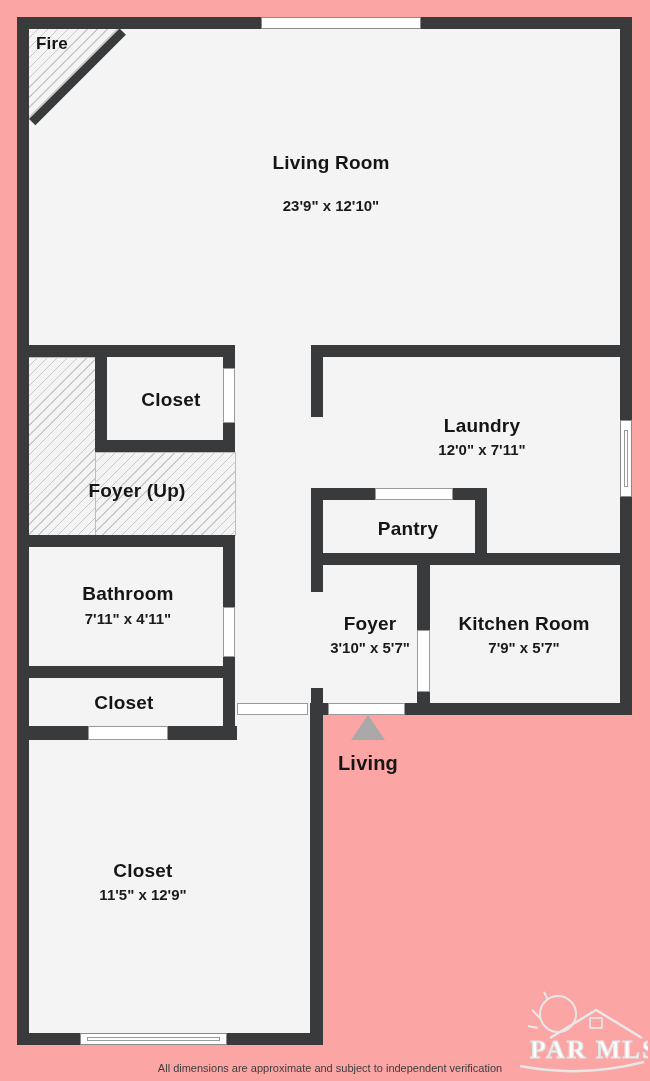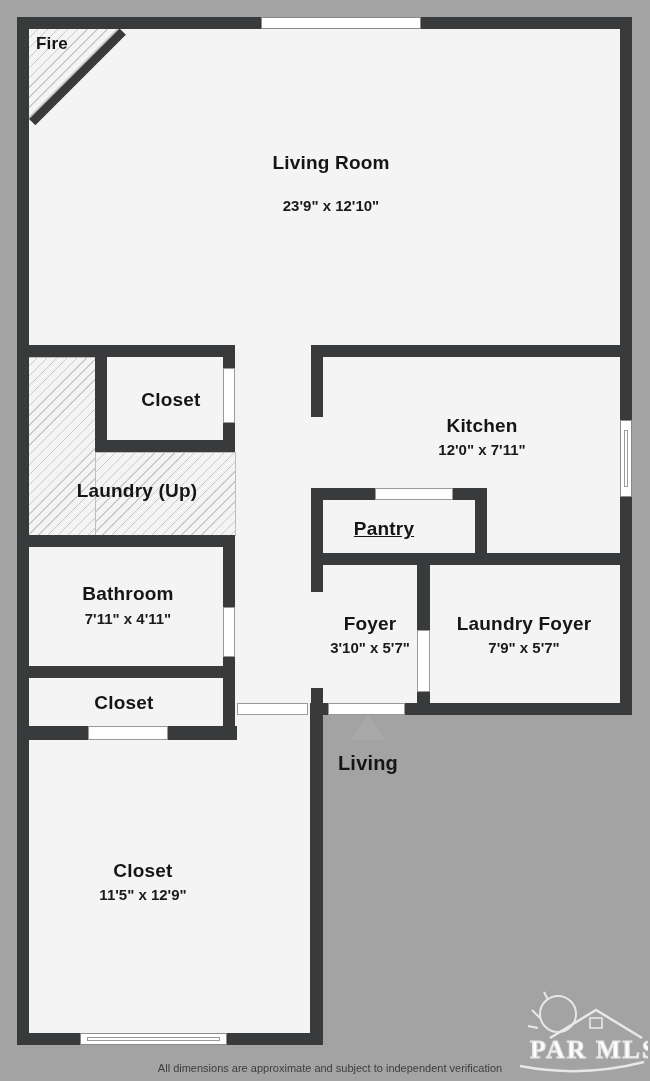--- a/index.html
+++ b/index.html
@@ -1,16 +1,16 @@
 <!DOCTYPE html>
 <html><head>
 <meta charset="utf-8">
 <style>
   html,body{margin:0;padding:0;background:#ffffff;}
-  #stage{position:relative;width:650px;height:1081px;background:#a3a3a3;overflow:hidden;
+  #stage{position:relative;width:650px;height:1081px;background:#fca5a5;overflow:hidden;
          font-family:"Liberation Sans",sans-serif;}
   .floor{position:absolute;background:#f4f4f4;}
   .wall{position:absolute;background:#393a3c;}
   .hatch{position:absolute;background:#f4f4f4;border:1px solid #bdbdbd;box-sizing:border-box;
          background-image:repeating-linear-gradient(135deg,rgba(0,0,0,0) 0px,rgba(0,0,0,0) 6px,#c9c9c9 6px,#c9c9c9 7px);}
   .opening{position:absolute;background:#ffffff;border:1px solid #9a9a9a;box-sizing:border-box;}
   .window{position:absolute;background:#ffffff;border:1px solid #8a8a8a;box-sizing:border-box;}
   .window .pane{position:absolute;border:1px solid #9a9a9a;background:#ffffff;}
   .room-name{position:absolute;transform:translate(-50%,-50%);font-weight:700;font-size:19px;
              color:#151515;white-space:nowrap;letter-spacing:0.2px;}
@@ -91,34 +91,34 @@
 
   <div class="entry-arrow"></div>
 
   <div class="room-name small-label" style="left:52px;top:44px;">Fire</div>
 
   <div class="room-name" style="left:331px;top:163px;">Living Room</div>
   <div class="room-dims" style="left:331px;top:205px;">23'9" x 12'10"</div>
 
   <div class="room-name" style="left:171px;top:400px;">Closet</div>
 
-  <div class="room-name" style="left:482px;top:426px;">Kitchen</div>
+  <div class="room-name" style="left:482px;top:426px;">Laundry</div>
   <div class="room-dims" style="left:482px;top:449px;">12'0" x 7'11"</div>
 
-  <div class="room-name" style="left:137px;top:491px;">Laundry (Up)</div>
+  <div class="room-name" style="left:137px;top:491px;">Foyer (Up)</div>
 
-  <div class="room-name" style="left:384px;top:529px;text-decoration:underline;">Pantry</div>
+  <div class="room-name" style="left:408px;top:529px;">Pantry</div>
 
   <div class="room-name" style="left:128px;top:594px;">Bathroom</div>
   <div class="room-dims" style="left:128px;top:618px;">7'11" x 4'11"</div>
 
   <div class="room-name" style="left:370px;top:624px;">Foyer</div>
   <div class="room-dims" style="left:370px;top:647px;">3'10" x 5'7"</div>
 
-  <div class="room-name" style="left:524px;top:624px;">Laundry Foyer</div>
+  <div class="room-name" style="left:524px;top:624px;">Kitchen Room</div>
   <div class="room-dims" style="left:524px;top:647px;">7'9" x 5'7"</div>
 
   <div class="room-name" style="left:124px;top:703px;">Closet</div>
 
   <div class="room-name entry-label" style="left:368px;top:763px;">Living</div>
 
   <div class="room-name" style="left:143px;top:871px;">Closet</div>
   <div class="room-dims" style="left:143px;top:894px;">11'5" x 12'9"</div>
 
   <svg class="watermark" width="130" height="88" viewBox="0 0 130 88">

